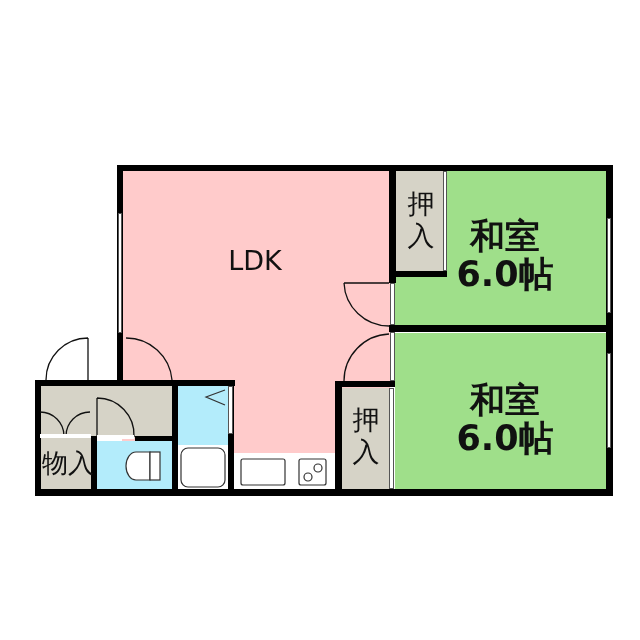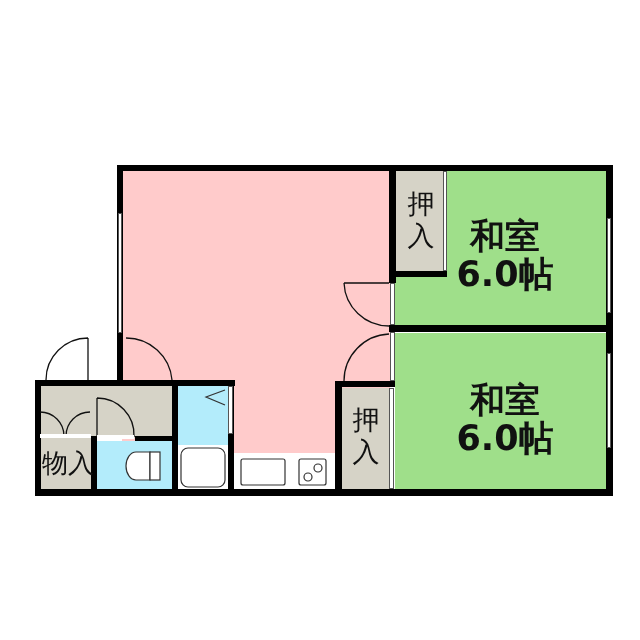--- a/index.html
+++ b/index.html
@@ -87,20 +87,21 @@
   <rect x="241" y="459" width="44" height="26" rx="2" fill="#fff" stroke="#333" stroke-width="1.2"></rect>
 
   <g>
     <rect x="299" y="459" width="27" height="26" rx="2" fill="#fff" stroke="#333" stroke-width="1.2"></rect>
     <circle cx="308" cy="477" r="4" fill="none" stroke="#333" stroke-width="1.2"></circle>
     <circle cx="318" cy="468" r="4" fill="none" stroke="#333" stroke-width="1.2"></circle>
   </g>
 </svg>
 
 <div class="label lbl-ldk" style="left:190px;top:246px;width:130px;">
+  <div>LDK</div>
 </div>
 <div class="label lbl-wa" style="left:450px;top:218px;width:110px;">
   <div>和室</div>
   <div>6.0帖</div>
 </div>
 <div class="label lbl-wa" style="left:450px;top:382px;width:110px;">
   <div>和室</div>
   <div>6.0帖</div>
 </div>
 <div class="label lbl-closet" style="left:399px;top:188px;width:44px;">

